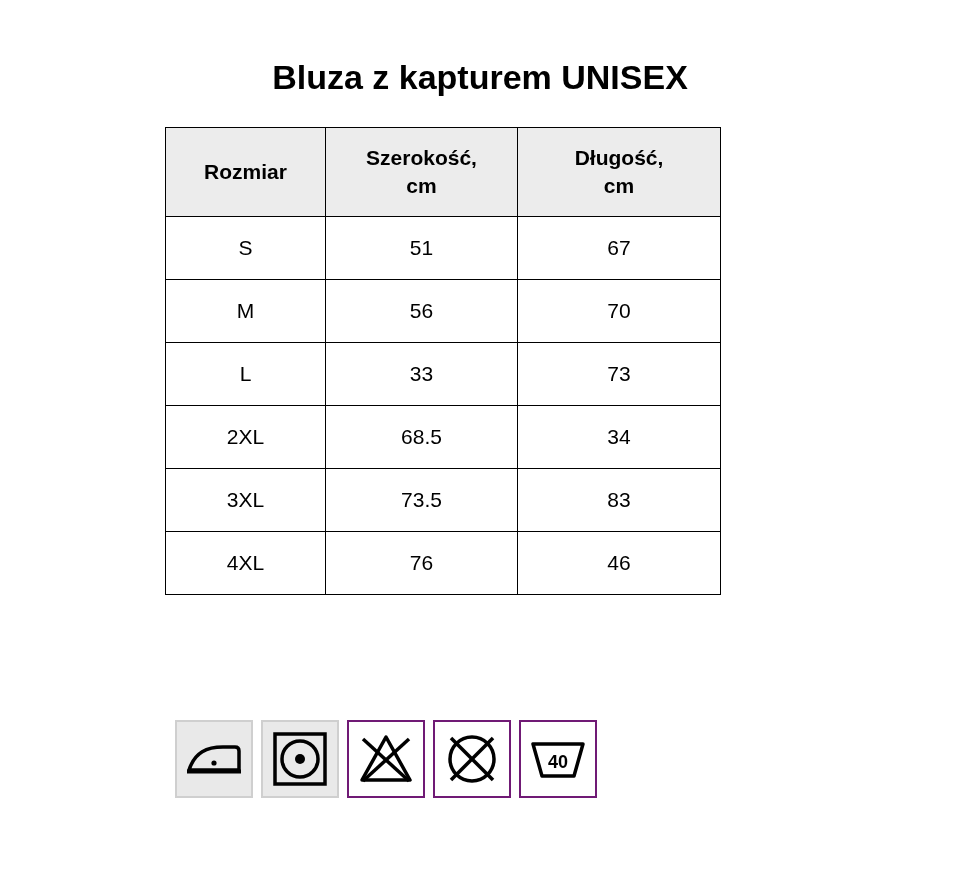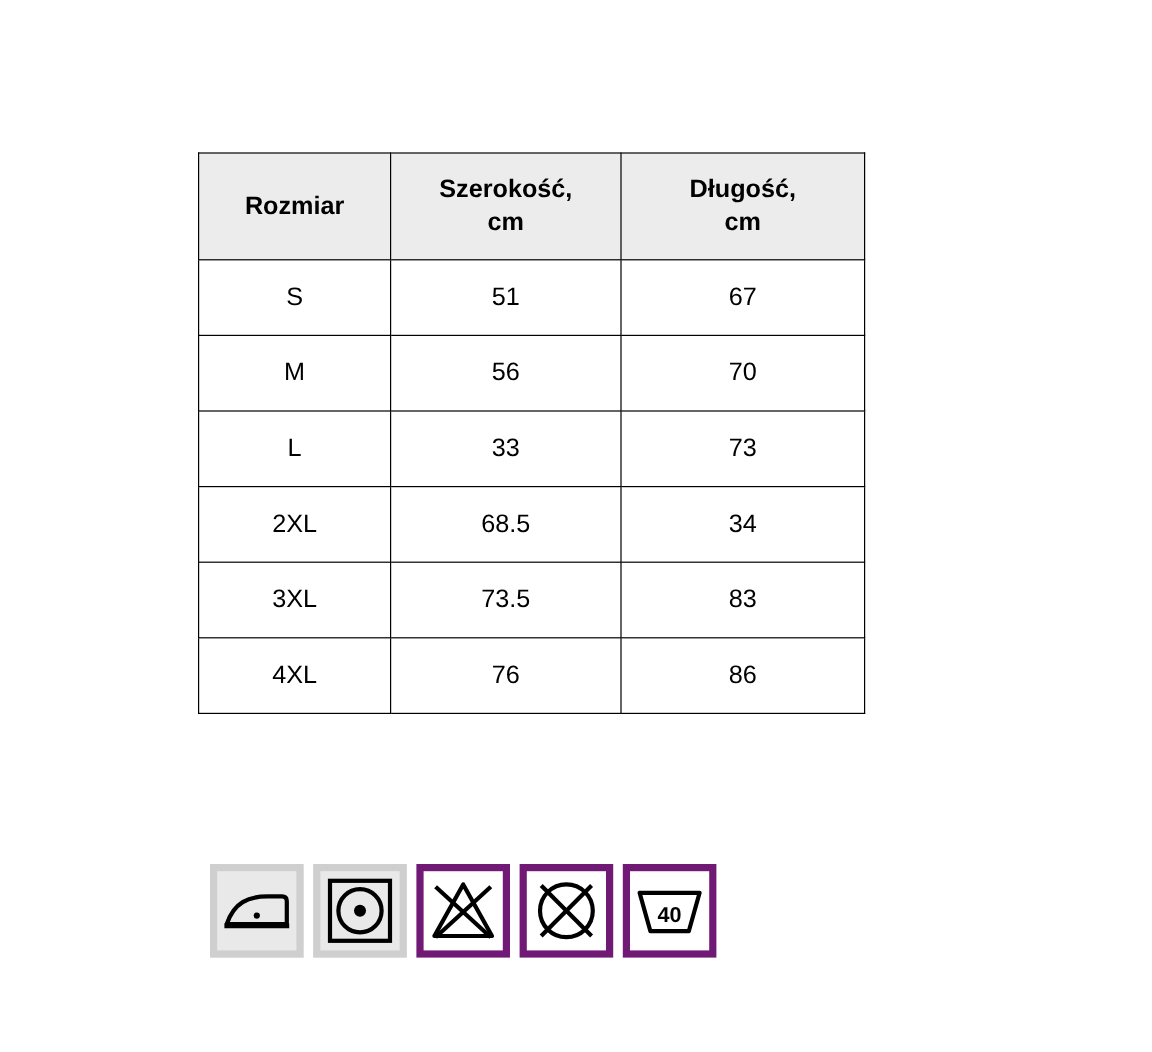--- a/index.html
+++ b/index.html
@@ -69,40 +69,41 @@
   .care-row {
     position: absolute;
     top: 720px;
     left: 175px;
     display: flex;
     gap: 8px;
   }
   .care-icon {
     width: 78px;
     height: 78px;
-    border: 6px solid #701a75;
+    border: 2px solid #701a75;
     background: #ffffff;
     display: flex;
     align-items: center;
     justify-content: center;
     box-sizing: border-box;
   }
   .care-icon.shaded {
     background: #e9e9e9;
     border-color: #cfcfcf;
   }
   .care-icon svg {
     display: block;
   }
 </style>
 </head>
 <body>
 
 <div class="page">
 
+  <div class="title">Bluza z kapturem UNISEX</div>
 
   <div class="table-wrap">
     <table class="size-table">
       <colgroup>
         <col class="c1">
         <col class="c2">
         <col class="c3">
       </colgroup>
       <thead>
         <tr>
@@ -141,21 +142,21 @@
           <td>34</td>
         </tr>
         <tr>
           <td>3XL</td>
           <td>73.5</td>
           <td>83</td>
         </tr>
         <tr>
           <td>4XL</td>
           <td>76</td>
-          <td>86</td>
+          <td>46</td>
         </tr>
       </tbody>
     </table>
   </div>
 
   <div class="care-row">
 
     <div class="care-icon shaded">
       <span>
         <svg width="58" height="42" viewBox="0 0 58 42">

